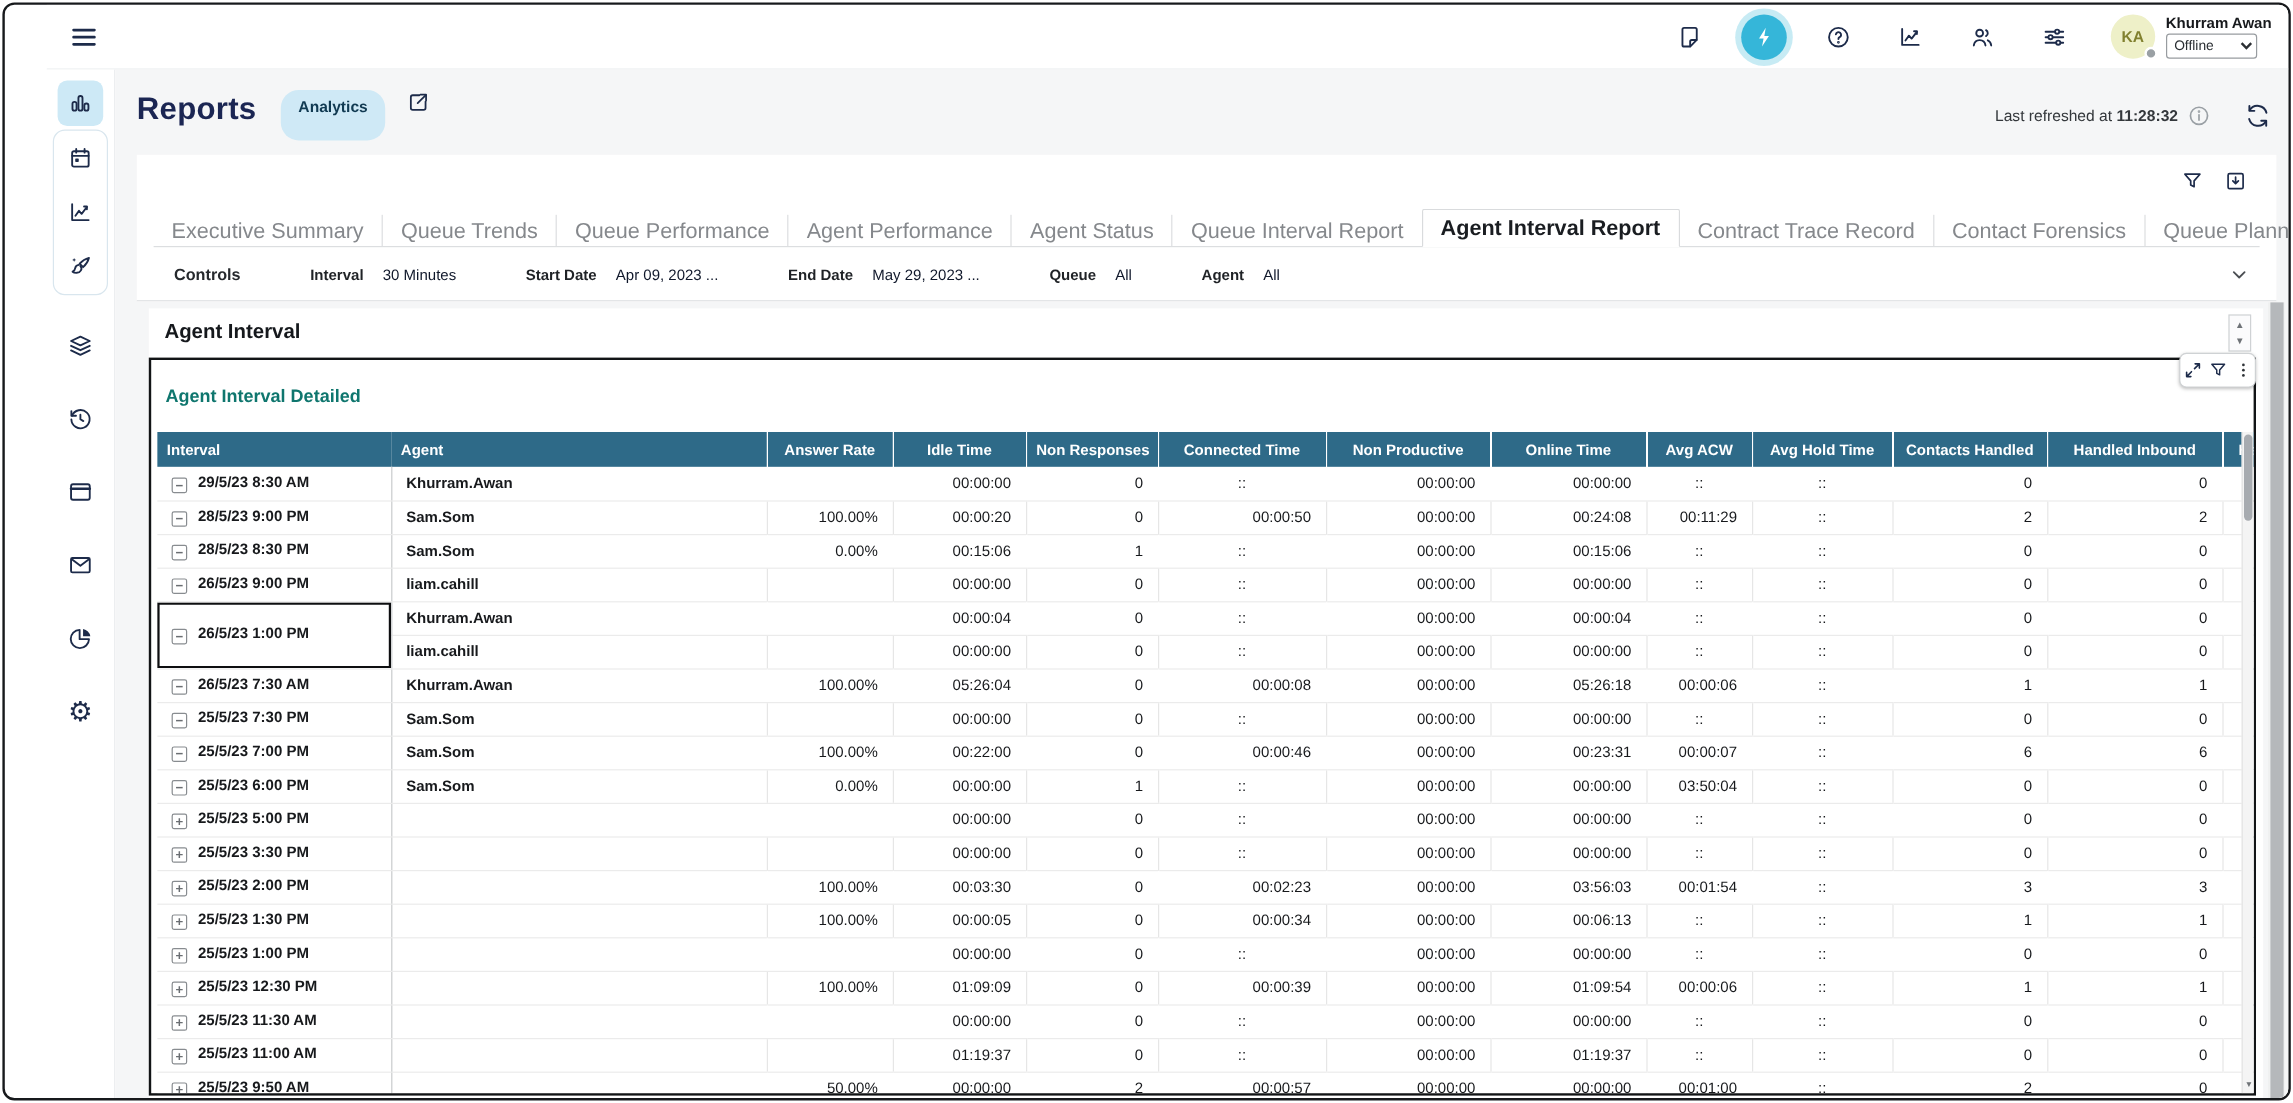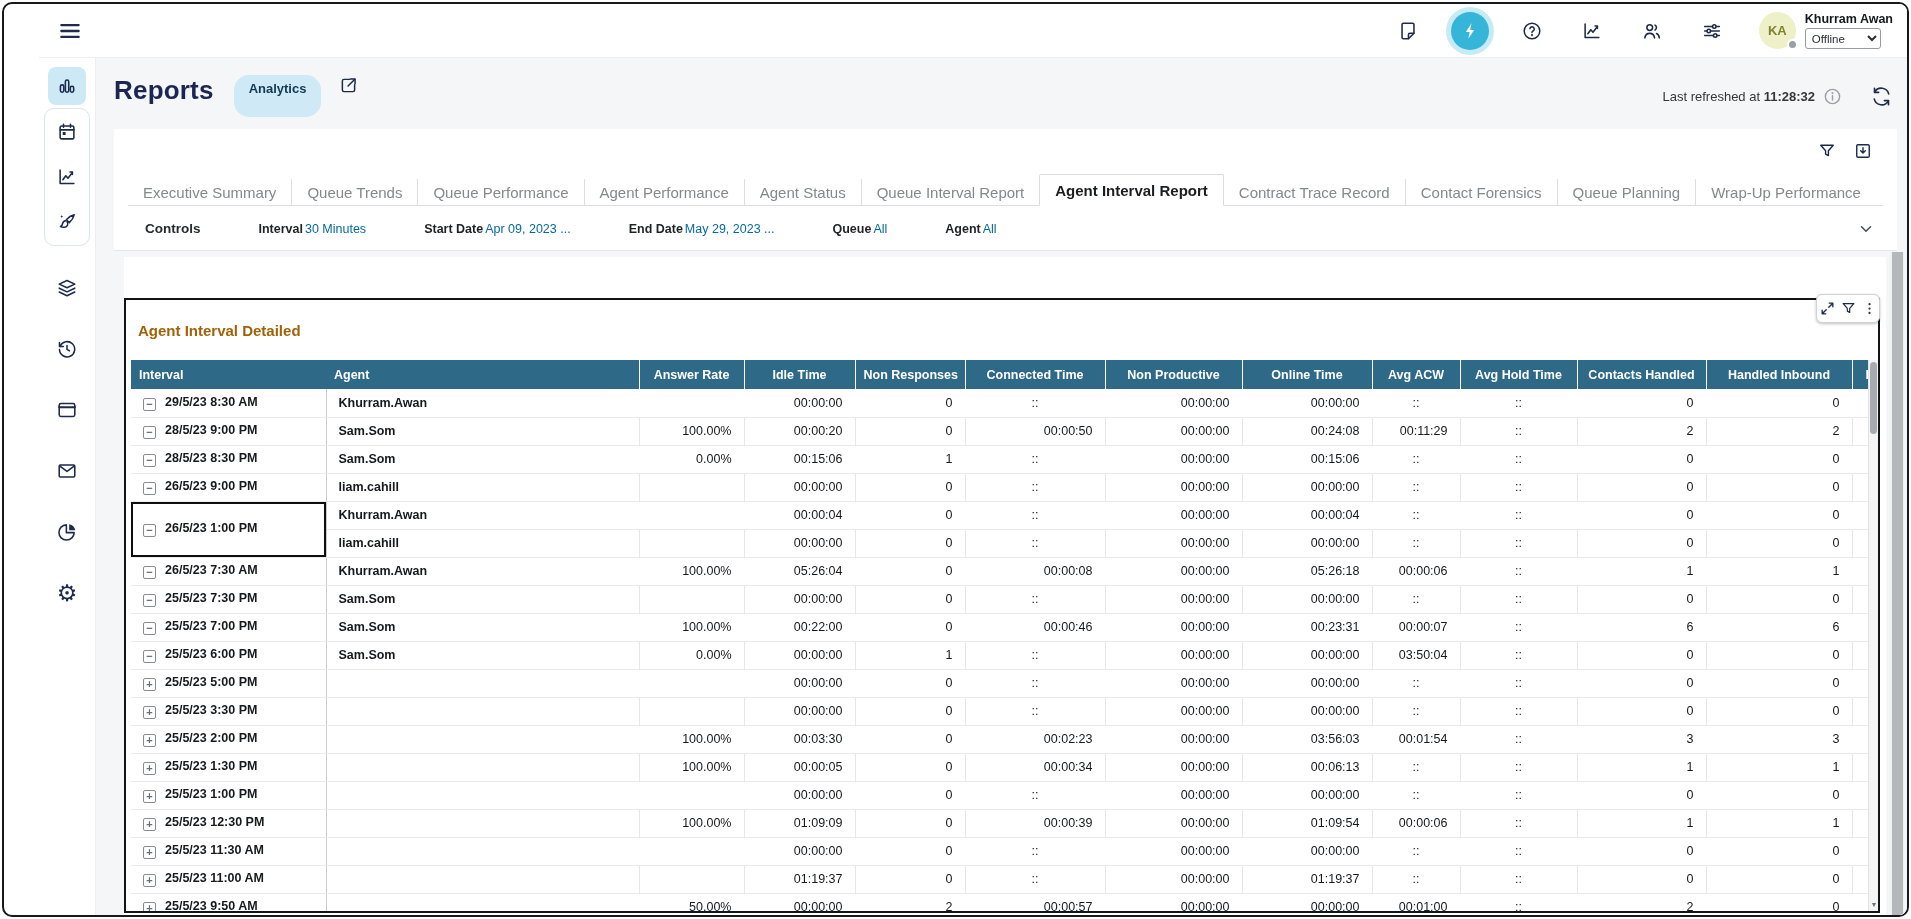--- a/index.html
+++ b/index.html
@@ -40,39 +40,39 @@
   .refreshed { font-size:13px; color:#33373b; }
   .refreshed b { font-weight:700; }
   .info-ic { margin-left:8px; display:flex; cursor:pointer; }
   .refresh-ic { margin-left:28px; display:flex; cursor:pointer; }
 
   
   .card { position:absolute; left:18px; top:71px; right:10px; height:122px; background:#fff; border-bottom:1px solid #e3e5e7; }
   .card-icons { position:absolute; top:12px; right:24px; display:flex; gap:16px; }
   .card-icons .ic { cursor:pointer; display:flex; }
   .tabs { position:absolute; left:14px; right:14px; top:45px; height:32px; display:flex; align-items:flex-end; border-bottom:1px solid #dcdee0; }
-  .tab { height:26px; display:flex; align-items:center; padding:0 15px; font-size:15px; color:#85888c; cursor:pointer; white-space:nowrap; border-left:1px solid #dcdee0; }
+  .tab { height:26px; display:flex; align-items:center; padding:0 15px; font-size:18px; color:#85888c; cursor:pointer; white-space:nowrap; border-left:1px solid #dcdee0; }
   .tab:first-child { border-left:none; }
   .tab.active { height:32px; margin-bottom:-1px; background:#fff; border:1px solid #d9dbdd; border-bottom:1px solid #fff; border-radius:2px 2px 0 0; font-weight:700; color:#1a1d21; }
   .tab.active + .tab { border-left:none; }
   .controls { position:absolute; left:14px; right:14px; top:77px; height:45px; display:flex; align-items:center; }
   .controls-label { margin-left:17px; font-size:13.5px; font-weight:600; color:#26292d; }
   .filter { margin-left:58px; font-size:12.5px; white-space:nowrap; }
   .filter .f-label { font-weight:700; color:#1f2226; }
-  .filter .f-value { color:#0369a1; margin-left:2px; }
+  .filter .f-value { color:#0f172a; margin-left:16px; }
   .controls-chevron { margin-left:auto; margin-right:8px; cursor:pointer; display:flex; }
 
   
   .panel { position:absolute; left:28px; top:199px; right:21px; bottom:0; background:#fff; }
   .panel-title-row { position:relative; height:41px; }
   .panel-title { position:absolute; left:13px; top:10px; font-size:17px; font-weight:700; color:#15181c; }
   .spinner { position:absolute; right:10px; top:5px; width:19px; height:31px; border:1px solid #cfd2d4; background:#fbfbfc; display:flex; flex-direction:column; }
   .spinner .sp-btn { flex:1; display:flex; align-items:center; justify-content:center; font-size:8px; color:#6f7377; cursor:pointer; }
   .widget { position:absolute; left:0; right:6px; top:41px; bottom:2px; border:2px solid #121416; background:#fff; overflow:hidden; }
-  .widget-title { position:absolute; left:12px; top:22px; font-size:15px; font-weight:700; color:#a16207; }
+  .widget-title { position:absolute; left:12px; top:22px; font-size:15px; font-weight:700; color:#0f766e; }
   .float-toolbar { position:absolute; right:6px; top:37px; width:64px; height:29px; background:#fff; border:1px solid #cfd2d4; border-radius:6px; box-shadow:0 1px 3px rgba(0,0,0,.25); display:flex; align-items:center; justify-content:space-around; z-index:5; }
   .float-toolbar .ic { cursor:pointer; display:flex; }
 
   
   .tablewrap { position:absolute; left:5px; top:60px; bottom:0; width:1771px; overflow:hidden; }
   table.grid { border-collapse:collapse; table-layout:fixed; width:1771px; }
   table.grid th { background:#2e6a88; color:#fff; font-weight:700; font-size:12.5px; height:29px; padding:0 8px; text-align:center; border-left:1px solid rgba(255,255,255,.45); overflow:hidden; white-space:nowrap; }
   table.grid th.left { text-align:left; border-left:none; }
   table.grid th.agent-h { border-left:none; }
   table.grid td { height:28px; font-size:12.5px; color:#17191c; padding:0 12px; border-bottom:1px solid #ebebeb; background:#fff; overflow:hidden; white-space:nowrap; }
@@ -298,20 +298,27 @@
             </span>
           <span class="controls-chevron" id="controls-chevron">
               <svg class="ic-svg" width="18" height="18" viewBox="0 0 24 24" fill="none" stroke="#1d2b4a" stroke-width="1.7" stroke-linecap="round" stroke-linejoin="round">
                 <path d="M6 9l6 6 6-6" stroke="#4a4e52" stroke-width="2"></path>
               </svg>
             </span>
         </div>
       </div>
 
       <div class="panel">
+        <div class="panel-title-row">
+          <span class="panel-title">Agent Interval</span>
+          <div class="spinner">
+            <span class="sp-btn">▲</span>
+            <span class="sp-btn">▼</span>
+          </div>
+        </div>
         <div class="float-toolbar">
           <span class="ic" id="tb-expand">
               <svg class="ic-svg" width="17" height="17" viewBox="0 0 24 24" fill="none" stroke="#1d2b4a" stroke-width="1.7" stroke-linecap="round" stroke-linejoin="round">
                 <path d="M14.5 4.5h5v5M19.2 4.8l-5.4 5.4M9.5 19.5h-5v-5M4.8 19.2l5.4-5.4" stroke-width="1.9"></path>
               </svg>
             </span>
           <span class="ic" id="tb-funnel">
               <svg class="ic-svg" width="17" height="17" viewBox="0 0 24 24" fill="none" stroke="#1d2b4a" stroke-width="1.7" stroke-linecap="round" stroke-linejoin="round">
                 <path d="M4.5 5h15l-5.8 6.7v5.8l-3.4-1.8v-4z"></path>
               </svg>

